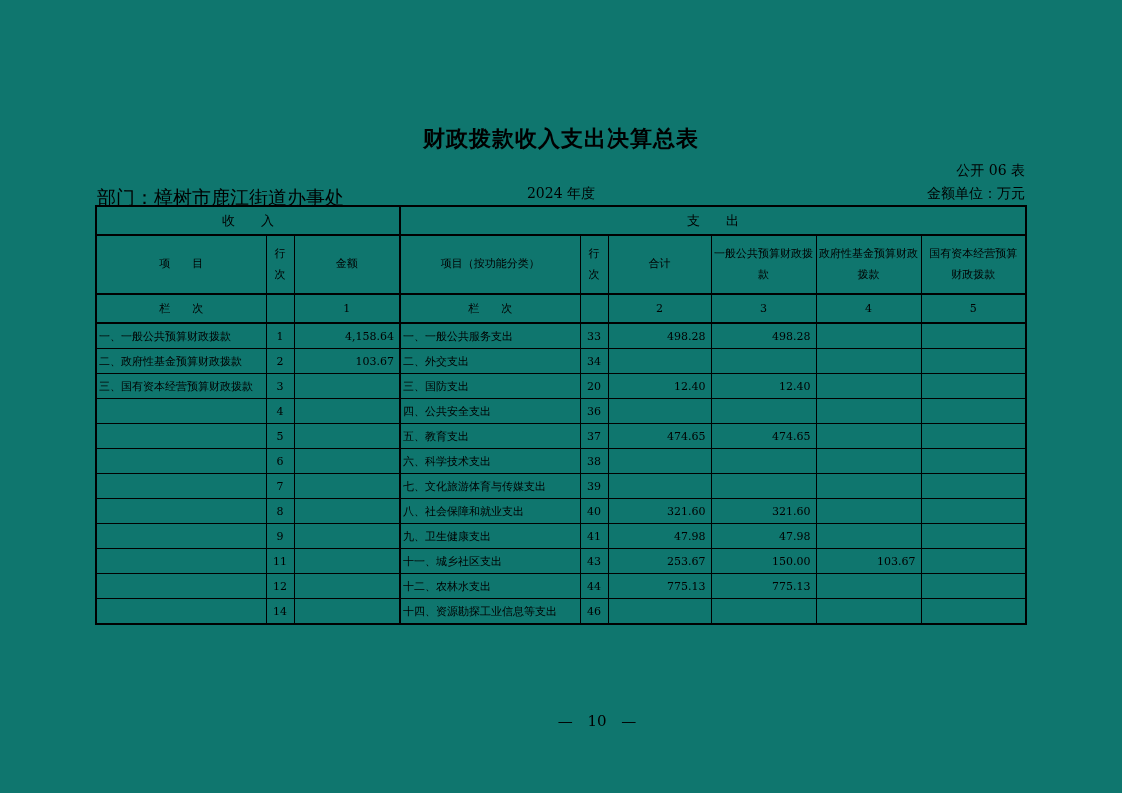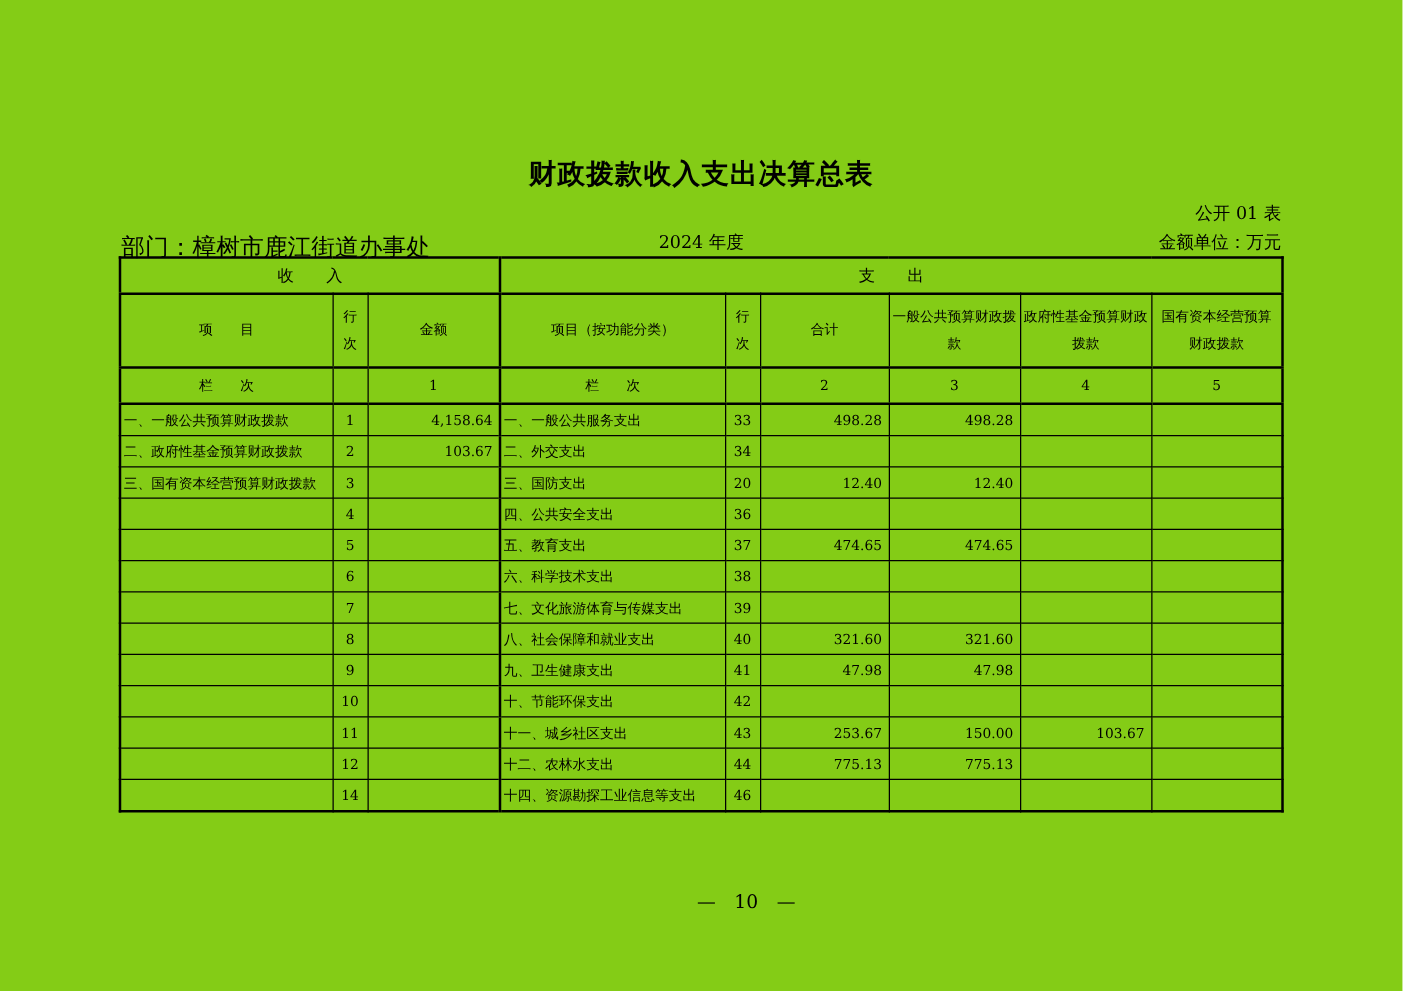--- a/index.html
+++ b/index.html
@@ -1,20 +1,20 @@
 <!DOCTYPE html>
 <html><head>
 <meta charset="utf-8">
 <style>
   html, body { margin: 0; padding: 0; background: #ffffff; }
   .page {
     position: relative;
     width: 1122px;
     height: 793px;
-    background: #84cc16;
+    background: #0f766e;
     color: #000000;
     font-family: "DejaVu Serif", "Liberation Serif", serif;
     overflow: hidden;
   }
   .doc-title {
     position: absolute;
     top: 124px; left: 0; width: 100%;
     text-align: center;
     font-size: 22px;
     font-weight: 700;
@@ -80,21 +80,21 @@
     padding-left: 36px;
   }
 </style>
 </head>
 <body>
 
 <div class="page">
 
   <div class="doc-title">财政拨款收入支出决算总表</div>
 
-  <div class="form-code">公开 01 表</div>
+  <div class="form-code">公开 06 表</div>
 
   <div class="meta-left">部门：樟树市鹿江街道办事处</div>
   <div class="meta-center">2024 年度</div>
   <div class="meta-right">金额单位：万元</div>
 
   <table class="fin-table">
     <colgroup>
       <col style="width:170px">
       <col style="width:28px">
       <col style="width:106px">
@@ -233,31 +233,20 @@
     <td class="num"></td>
     <td class="item sec-left">九、卫生健康支出</td>
     <td class="center">41</td>
     <td class="num">47.98</td>
     <td class="num">47.98</td>
     <td class="num"></td>
     <td class="num"></td>
   </tr>
         <tr class="data-row">
     <td class="item"></td>
-    <td class="center">10</td>
-    <td class="num"></td>
-    <td class="item sec-left">十、节能环保支出</td>
-    <td class="center">42</td>
-    <td class="num"></td>
-    <td class="num"></td>
-    <td class="num"></td>
-    <td class="num"></td>
-  </tr>
-        <tr class="data-row">
-    <td class="item"></td>
     <td class="center">11</td>
     <td class="num"></td>
     <td class="item sec-left">十一、城乡社区支出</td>
     <td class="center">43</td>
     <td class="num">253.67</td>
     <td class="num">150.00</td>
     <td class="num">103.67</td>
     <td class="num"></td>
   </tr>
         <tr class="data-row">

